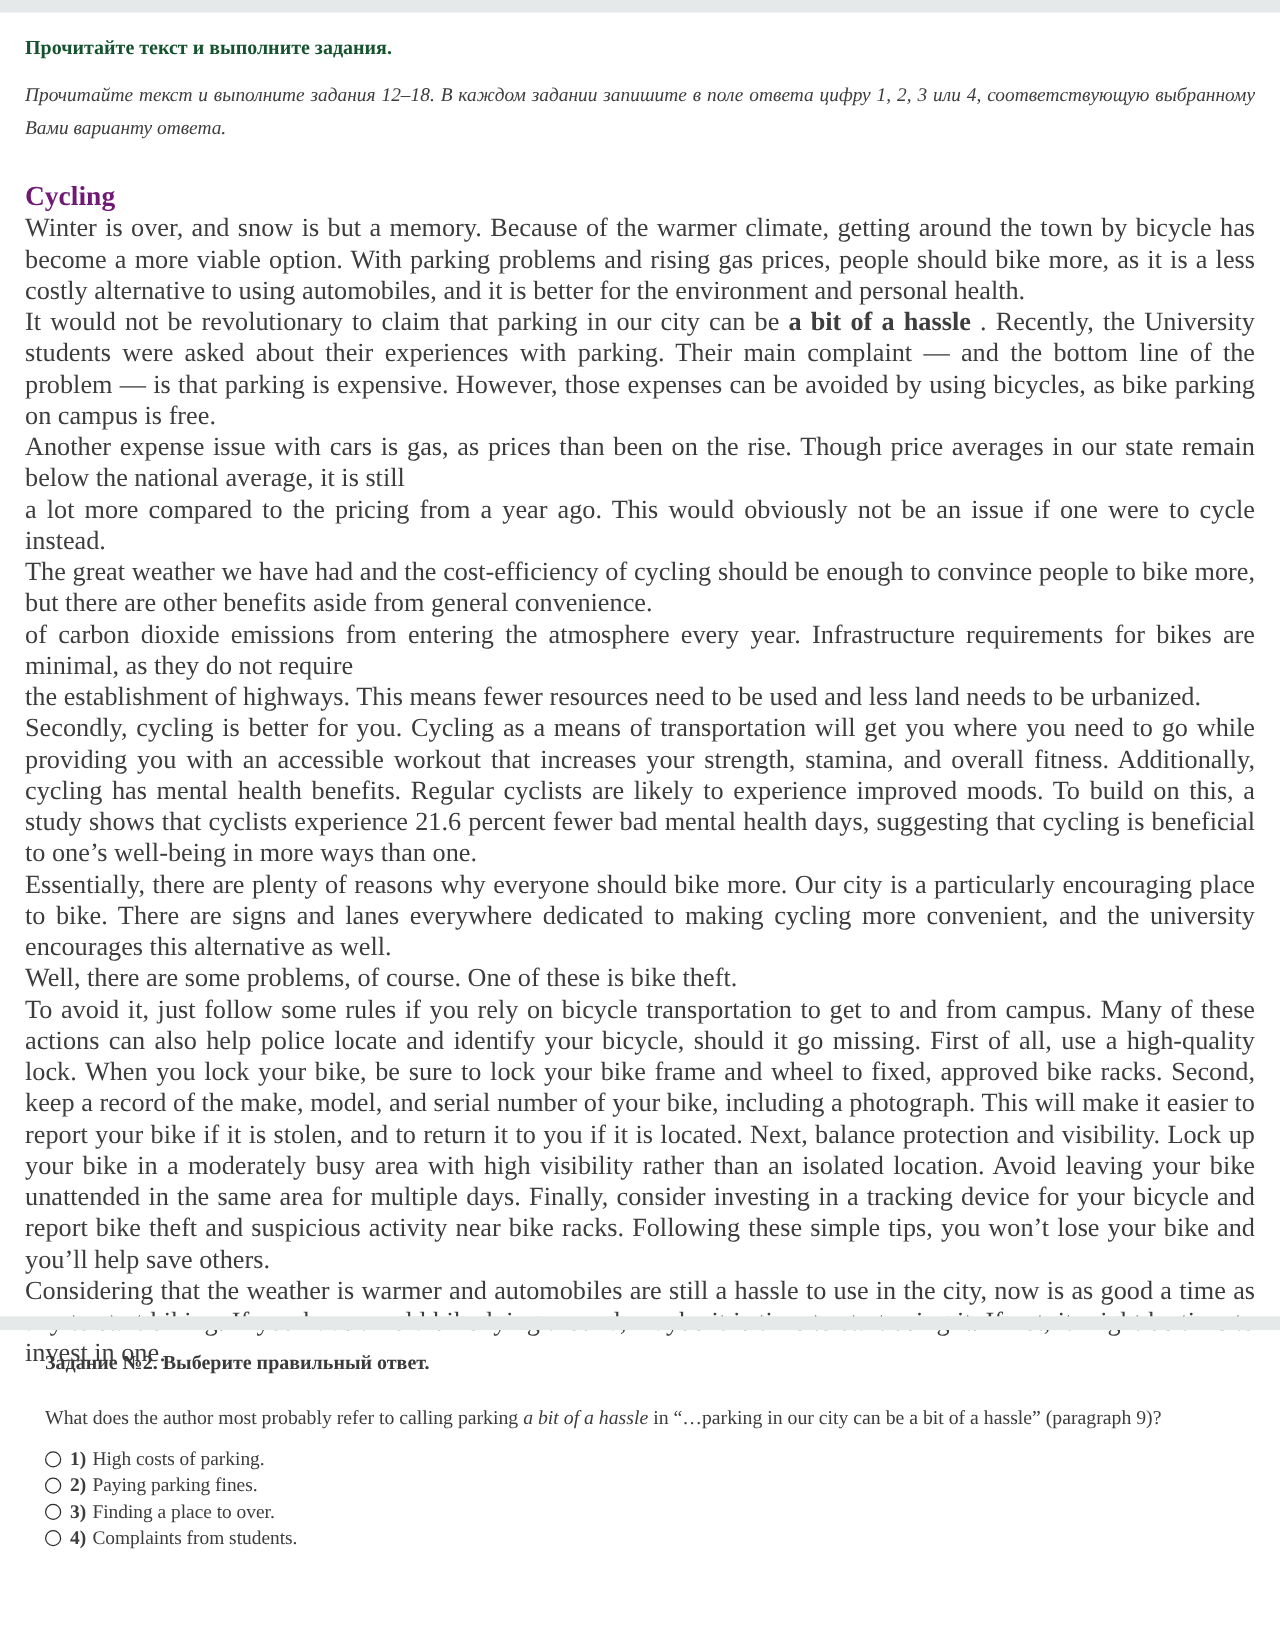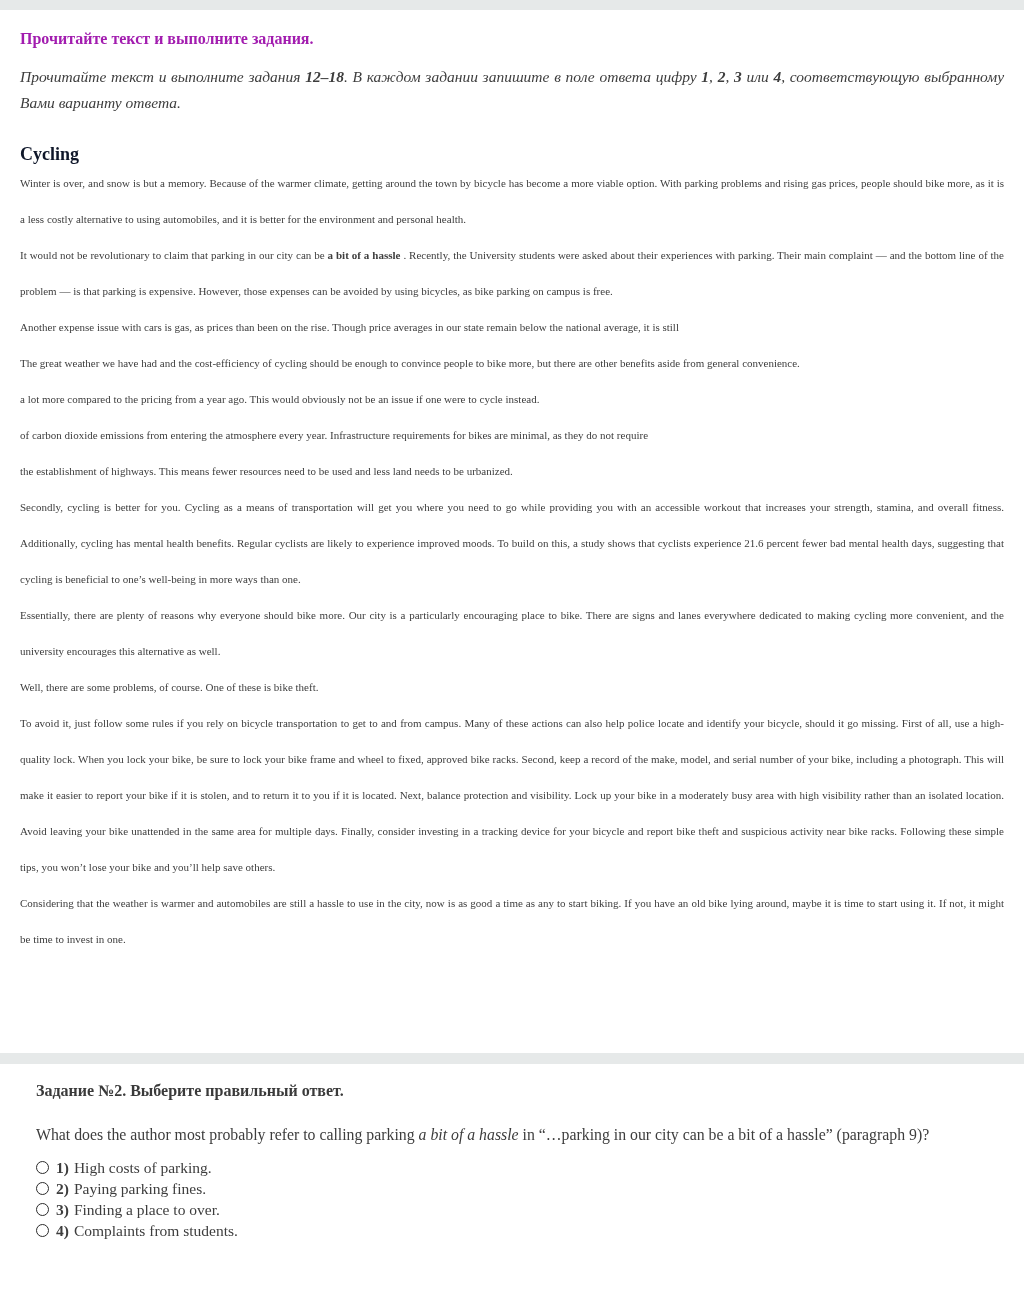--- a/index.html
+++ b/index.html
@@ -24,45 +24,45 @@
     position: absolute;
     top: 10px;
     left: 0;
     width: 100%;
     padding: 0 20px;
   }
   .page-title {
     margin: 20px 0 0 0;
     font-size: 16px;
     font-weight: bold;
-    color: #a21caf;
+    color: #14532d;
   }
   .instruction {
     margin: 16px 0 0 0;
     font-size: 15.5px;
     line-height: 26px;
     text-align: justify;
     color: #3d3d3d;
   }
   .article-title {
     margin: 28px 0 0 0;
-    font-size: 18px;
+    font-size: 22px;
     font-weight: bold;
-    color: #0f172a;
+    color: #701a75;
   }
   .article p {
     margin: 0;
-    font-size: 11px;
-    line-height: 36px;
+    font-size: 21px;
+    line-height: 25px;
     text-align: justify;
   }
   .run-n { font-style: normal; font-weight: normal; }
   .run-b { font-weight: bold; }
   .run-i { font-style: italic; }
-  .run-bi { font-weight: bold; font-style: italic; }
+  .run-bi { font-weight: normal; font-style: italic; }
   .divider {
     position: absolute;
     top: 1053px;
     left: 0;
     width: 100%;
     height: 11px;
     background: #e6e9e9;
   }
   .task-section {
     position: absolute;
@@ -118,22 +118,22 @@
   <h1 class="page-title">Прочитайте текст и выполните задания.</h1>
 
   <p class="instruction"><span class="run-i">Прочитайте текст и выполните задания </span><span class="run-bi">12–18</span><span class="run-i">. В каждом задании запишите в поле ответа цифру </span><span class="run-bi">1</span><span class="run-i">, </span><span class="run-bi">2</span><span class="run-i">, </span><span class="run-bi">3</span><span class="run-i"> или </span><span class="run-bi">4</span><span class="run-i">, соответствующую выбранному Вами варианту ответа.</span></p>
 
   <h2 class="article-title">Cycling</h2>
 
   <div class="article">
     <p><span class="run-n">Winter is over, and snow is but a memory. Because of the warmer climate, getting around the town by bicycle has become a more viable option. With parking problems and rising gas prices, people should bike more, as it is a less costly alternative to using automobiles, and it is better for the environment and personal health.</span></p>
     <p><span class="run-n">It would not be revolutionary to claim that parking in our city can be </span><span class="run-b">a bit of a hassle</span><span class="run-n"> . Recently, the University students were asked about their experiences with parking. Their main complaint — and the bottom line of the problem — is that parking is expensive. However, those expenses can be avoided by using bicycles, as bike parking on campus is free.</span></p>
     <p><span class="run-n">Another expense issue with cars is gas, as prices than been on the rise. Though price averages in our state remain below the national average, it is still</span></p>
+    <p><span class="run-n">a lot more compared to the pricing from a year ago. This would obviously not be an issue if one were to cycle instead.</span></p>
     <p><span class="run-n">The great weather we have had and the cost-efficiency of cycling should be enough to convince people to bike more, but there are other benefits aside from general convenience.</span></p>
-    <p><span class="run-n">a lot more compared to the pricing from a year ago. This would obviously not be an issue if one were to cycle instead.</span></p>
     <p><span class="run-n">of carbon dioxide emissions from entering the atmosphere every year.  Infrastructure requirements for bikes are minimal, as they do not require</span></p>
     <p><span class="run-n">the establishment of highways. This means fewer resources need to be used and less land needs to be urbanized.</span></p>
     <p><span class="run-n">Secondly, cycling is better for you. Cycling as a means of transportation will get you where you need to go while providing you with an accessible workout that increases your strength, stamina, and overall fitness. Additionally, cycling has mental health benefits. Regular cyclists are likely to experience improved moods. To build on this, a study shows that cyclists experience 21.6 percent fewer bad mental health days, suggesting that cycling is beneficial to one’s well-being in more ways than one.</span></p>
     <p><span class="run-n">Essentially, there are plenty of reasons why everyone should bike more. Our city is a particularly encouraging place to bike. There are signs and lanes everywhere dedicated to making cycling more convenient, and the university encourages this alternative as well.</span></p>
     <p><span class="run-n">Well, there are some problems, of course. One of these is bike theft.</span></p>
     <p><span class="run-n">To avoid it, just follow some rules if you rely on bicycle transportation to get to and from campus. Many of these actions can also help police locate and identify your bicycle, should it go missing. First of all, use a high-quality lock. When you lock your bike, be sure to lock your bike frame and wheel to fixed, approved bike racks. Second, keep a record of the make, model, and serial number of your bike, including a photograph. This will make it easier to report your bike if it is stolen, and to return it to you if it is located. Next, balance protection and visibility. Lock up your bike in a moderately busy area with high visibility rather than an isolated location. Avoid leaving your bike unattended in the same area for multiple days. Finally, consider investing in a tracking device for your bicycle and report bike theft and suspicious activity near bike racks. Following these simple tips, you won’t lose your bike and you’ll help save others.</span></p>
     <p><span class="run-n">Considering that the weather is warmer and automobiles are still a hassle to use in the city, now is as good a time as any to start biking. If you have an old bike lying around, maybe it is time to start using it. If not, it might be time to invest in one.</span></p>
   </div>
 </div>
 

